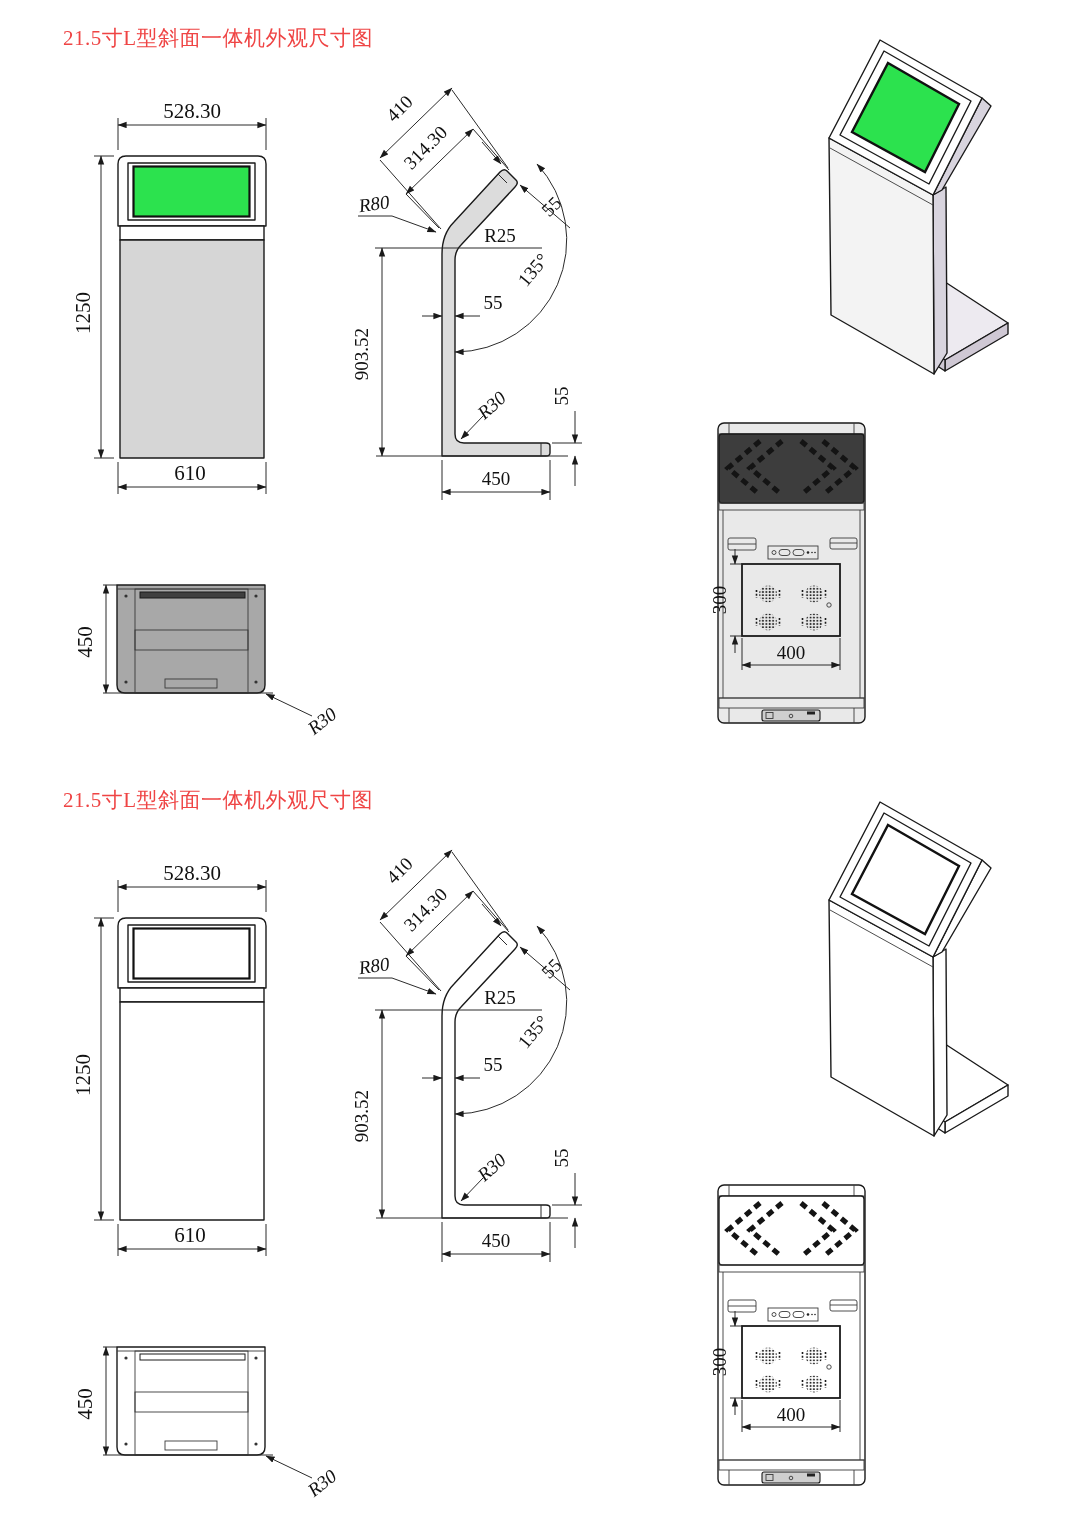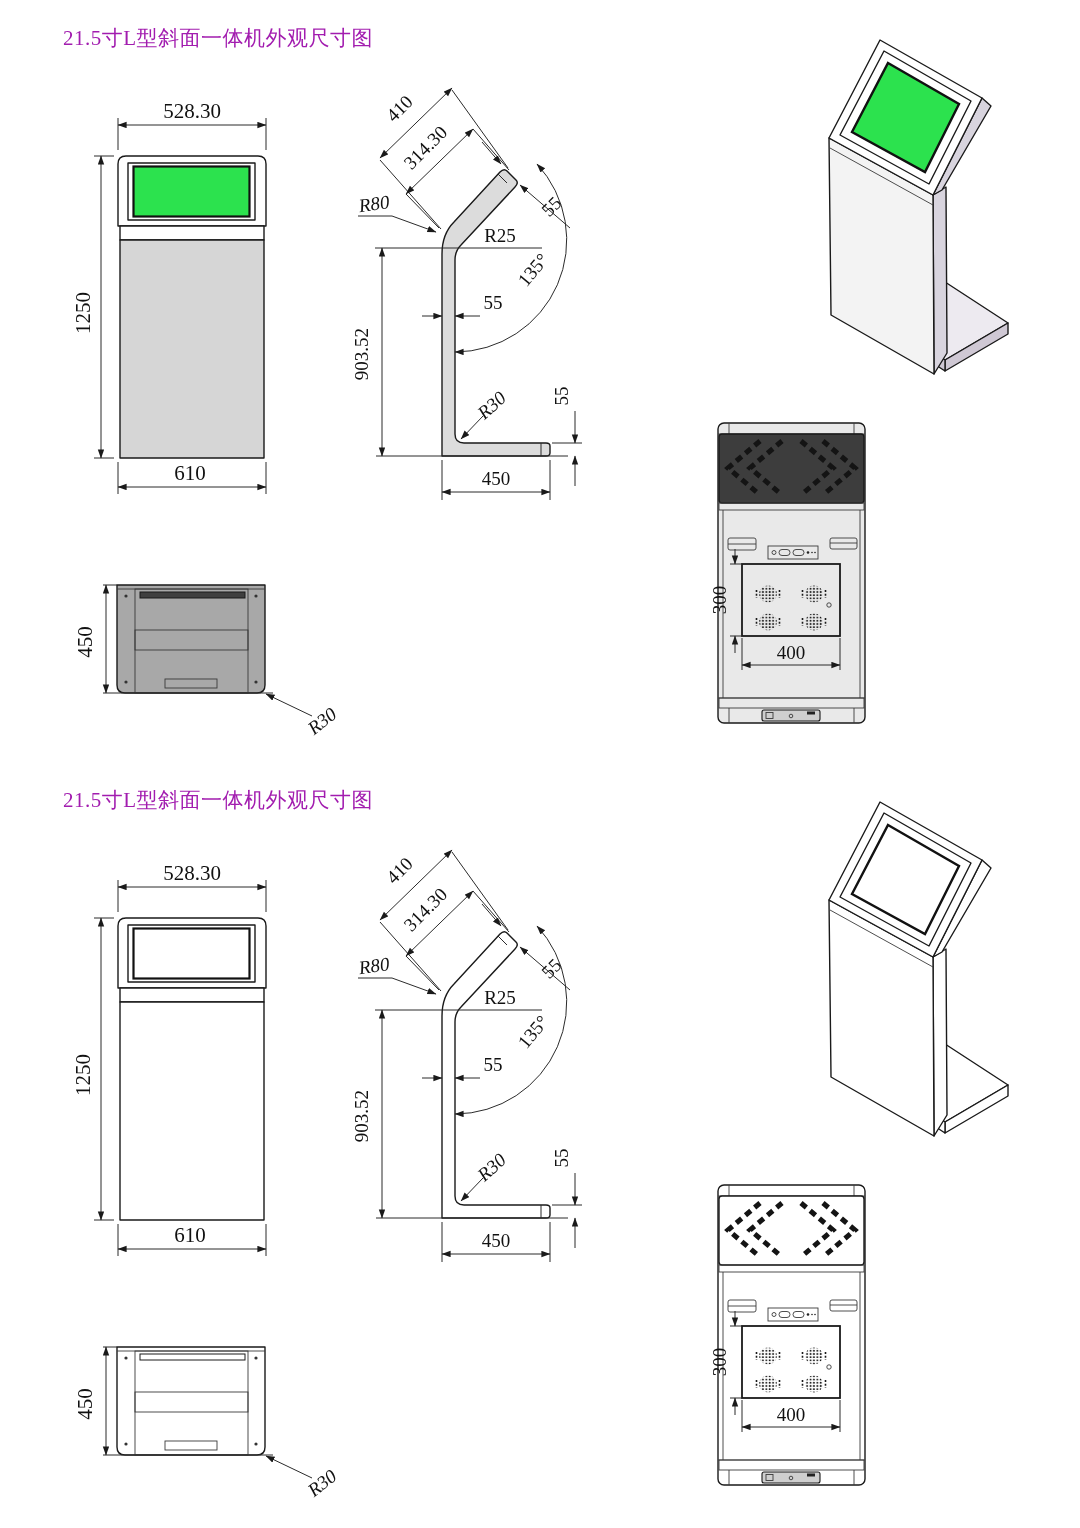--- a/index.html
+++ b/index.html
@@ -1,21 +1,21 @@
 <!DOCTYPE html>
 <html><head>
 <meta charset="utf-8">
 <style>
   html,body{margin:0;padding:0;}
   body{width:1080px;height:1528px;background:#ffffff;position:relative;overflow:hidden;
        font-family:"Liberation Serif", serif;}
   .section{position:absolute;left:0;width:1080px;height:760px;}
   .sec0{top:0;}
   .sec1{top:762px;}
-  .title{position:absolute;left:63px;top:24px;font-size:21px;color:#a21caf;white-space:nowrap;letter-spacing:.5px;}
+  .title{position:absolute;left:63px;top:24px;font-size:21px;color:#ef4444;white-space:nowrap;letter-spacing:.5px;}
   .v{position:absolute;}
   .v-front{left:60px;top:88px;}
   .v-side{left:330px;top:68px;}
   .v-iso{left:790px;top:18px;}
   .v-back{left:690px;top:408px;}
   .v-plan{left:60px;top:558px;}
   svg{overflow:visible;display:block;}
   .ln{stroke:#2b2b2b;stroke-width:1;fill:none;}
   .thin{stroke:#3a3a3a;stroke-width:.9;fill:none;}
   .sh{stroke:#1a1a1a;stroke-width:1.4;stroke-linejoin:round;}

